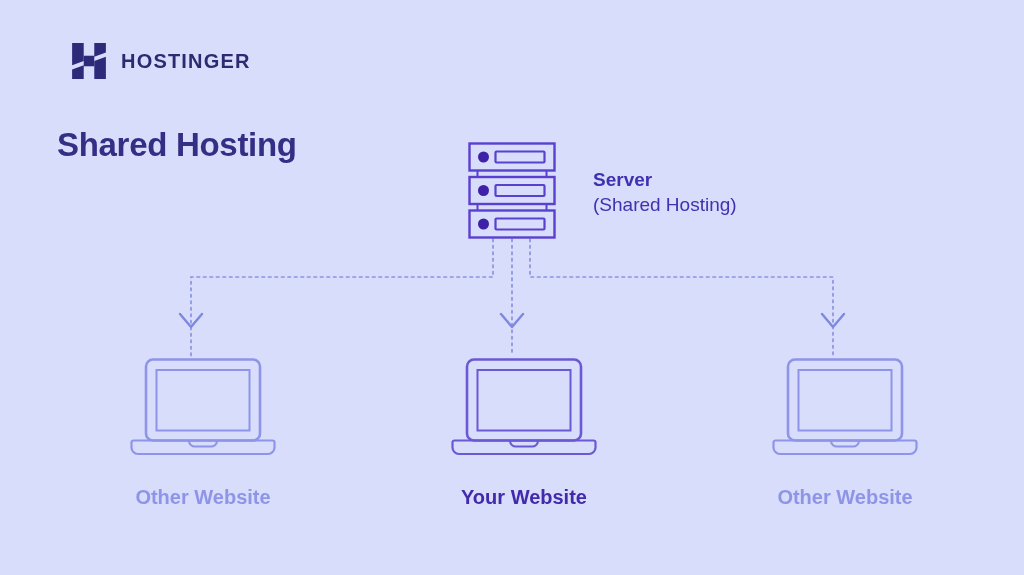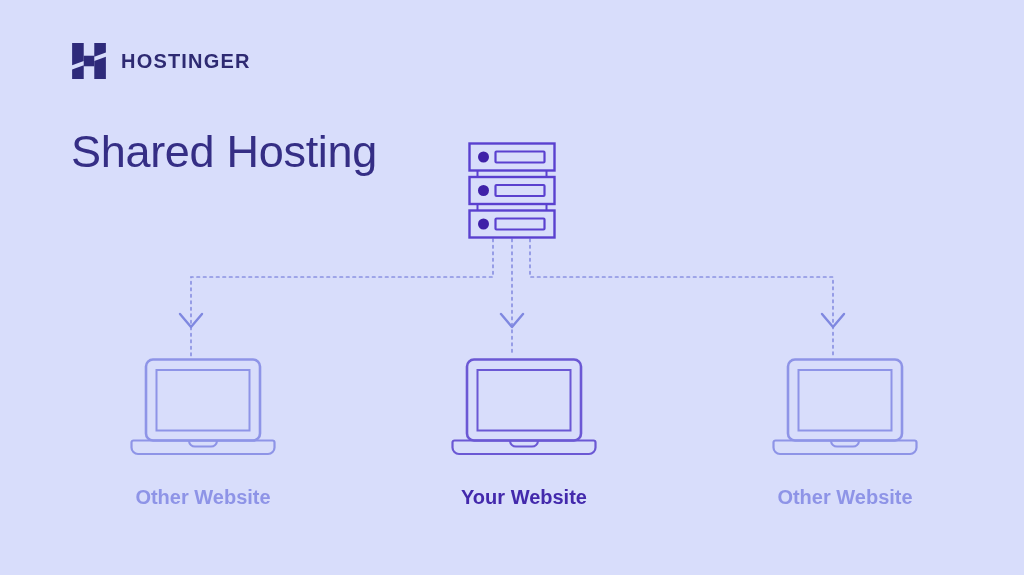--- a/index.html
+++ b/index.html
@@ -28,21 +28,21 @@
     margin-left:13px;font-size:20px;font-weight:800;letter-spacing:1.2px;
     color:var(--brand-dark);
   }
   .tagline{
     position:absolute;right:82px;top:55px;font-size:19px;font-weight:700;
     color:var(--brand-dark);
   }
 
   
   .page-title{
-    position:absolute;left:71px;top:126px;font-size:45px;font-weight:400;
+    position:absolute;left:57px;top:126px;font-size:33px;font-weight:700;
     color:var(--title);letter-spacing:-0.3px;
   }
 
   
   .connector-layer{position:absolute;left:0;top:0;width:1024px;height:575px;}
   .server-icon-wrap{position:absolute;left:468px;top:142px;width:88px;height:98px;}
   .server-label-block{position:absolute;left:593px;top:167px;line-height:25px;}
   .server-label{font-size:19px;font-weight:700;color:var(--server-label);}
   .server-sublabel{font-size:19px;font-weight:400;color:var(--server-label);}
 
@@ -111,20 +111,22 @@
       <rect class="unit" x="1.5" y="68.5" width="85" height="27"></rect>
       <circle class="dot" cx="15.5" cy="15" r="5.5"></circle>
       <circle class="dot" cx="15.5" cy="48.5" r="5.5"></circle>
       <circle class="dot" cx="15.5" cy="82" r="5.5"></circle>
       <rect class="slot" x="27.5" y="9.5" width="49" height="11" rx="1"></rect>
       <rect class="slot" x="27.5" y="43" width="49" height="11" rx="1"></rect>
       <rect class="slot" x="27.5" y="76.5" width="49" height="11" rx="1"></rect>
     </svg>
   </div>
   <div class="server-label-block">
+    <div class="server-label">Server</div>
+    <div class="server-sublabel">(Shared Hosting)</div>
   </div>
 
   <div class="client-node pos-0">
     <svg class="laptop-svg" viewBox="0 0 146 100" aria-hidden="true">
       <rect x="16" y="3.5" width="114" height="81" rx="7" stroke-width="2.6"></rect>
       <rect x="26.5" y="14" width="93" height="60.5" stroke-width="2"></rect>
       <path stroke-width="2.2" d="M1.5 91.5 V86.5 A2 2 0 0 1 3.5 84.5 H142.5 A2 2 0 0 1 144.5 86.5 V91.5 A6.5 6.5 0 0 1 138 98 H8 A6.5 6.5 0 0 1 1.5 91.5 Z"></path>
       <path stroke-width="2.2" d="M59 84.5 V85 A6 6 0 0 0 65 90.5 H81 A6 6 0 0 0 87 85 V84.5"></path>
     </svg>
     <div class="client-label">Other Website</div>

